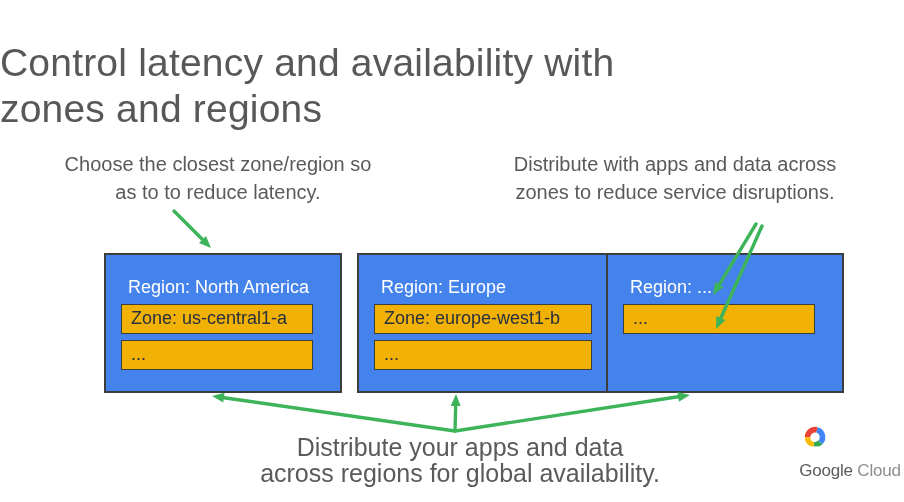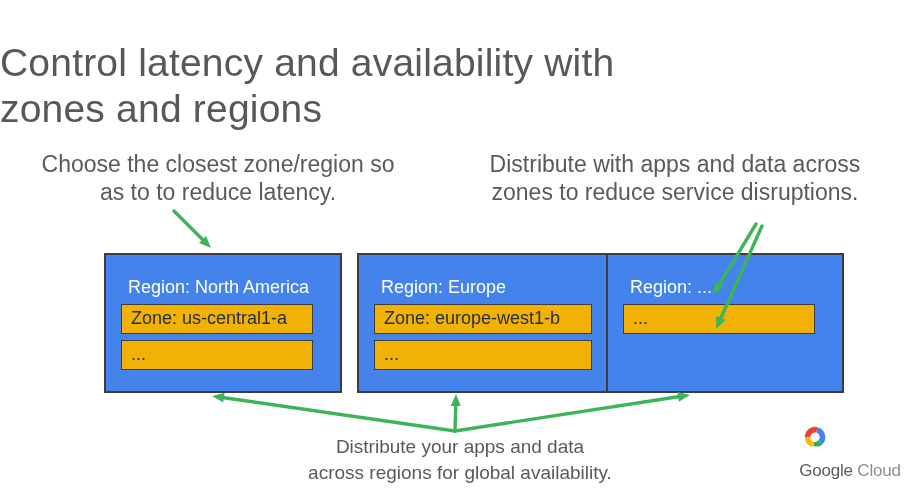--- a/index.html
+++ b/index.html
@@ -7,25 +7,25 @@
     position:relative;width:904px;height:502px;background:#ffffff;overflow:hidden;
     font-family:"Liberation Sans", sans-serif;
   }
   .title{
     position:absolute;left:0;top:40px;width:892px;text-align:left;
     font-size:39px;line-height:46px;color:var(--title-gray,#58585A);
     letter-spacing:0.2px;
   }
   .note{
     position:absolute;text-align:center;
-    font-size:23px;line-height:28px;color:var(--body-gray,#5A5A5A);
+    font-size:20px;line-height:28px;color:var(--body-gray,#5A5A5A);
   }
   .note-left{left:18px;top:150px;width:400px;}
   .note-right{left:455px;top:150px;width:440px;}
-  .note-bottom{left:160px;top:434px;width:600px;font-size:19px;line-height:26px;}
+  .note-bottom{left:160px;top:434px;width:600px;font-size:25px;line-height:26px;}
   .region-box{
     position:absolute;top:253px;height:140px;box-sizing:border-box;
     background:var(--region-box-blue,#4583EC);
     border:2px solid var(--box-border,#3D3D3D);
     margin-left:11px;
   }
   .region-box.rb1{left:93px;width:238px;}
   .region-box.rb2{left:346px;width:264px;}
   .region-box.rb3{left:595px;width:238px;}
   .region-label{

